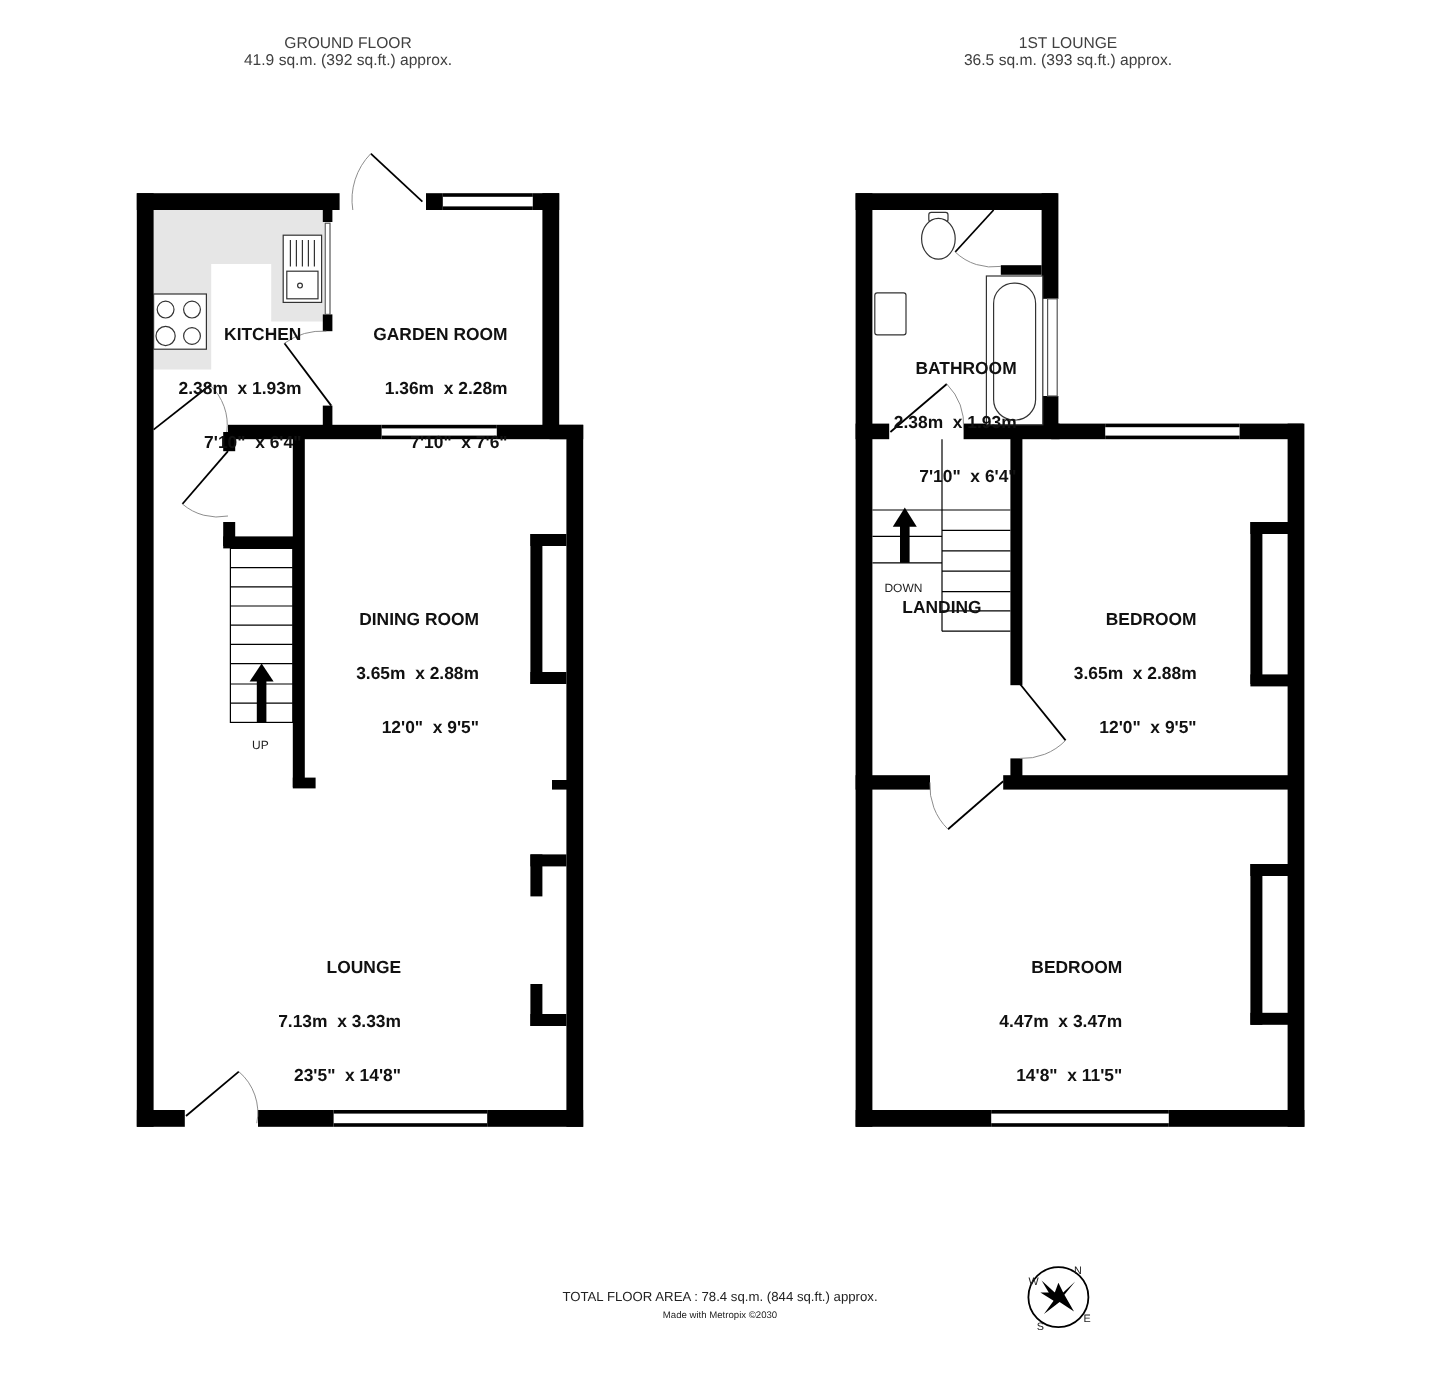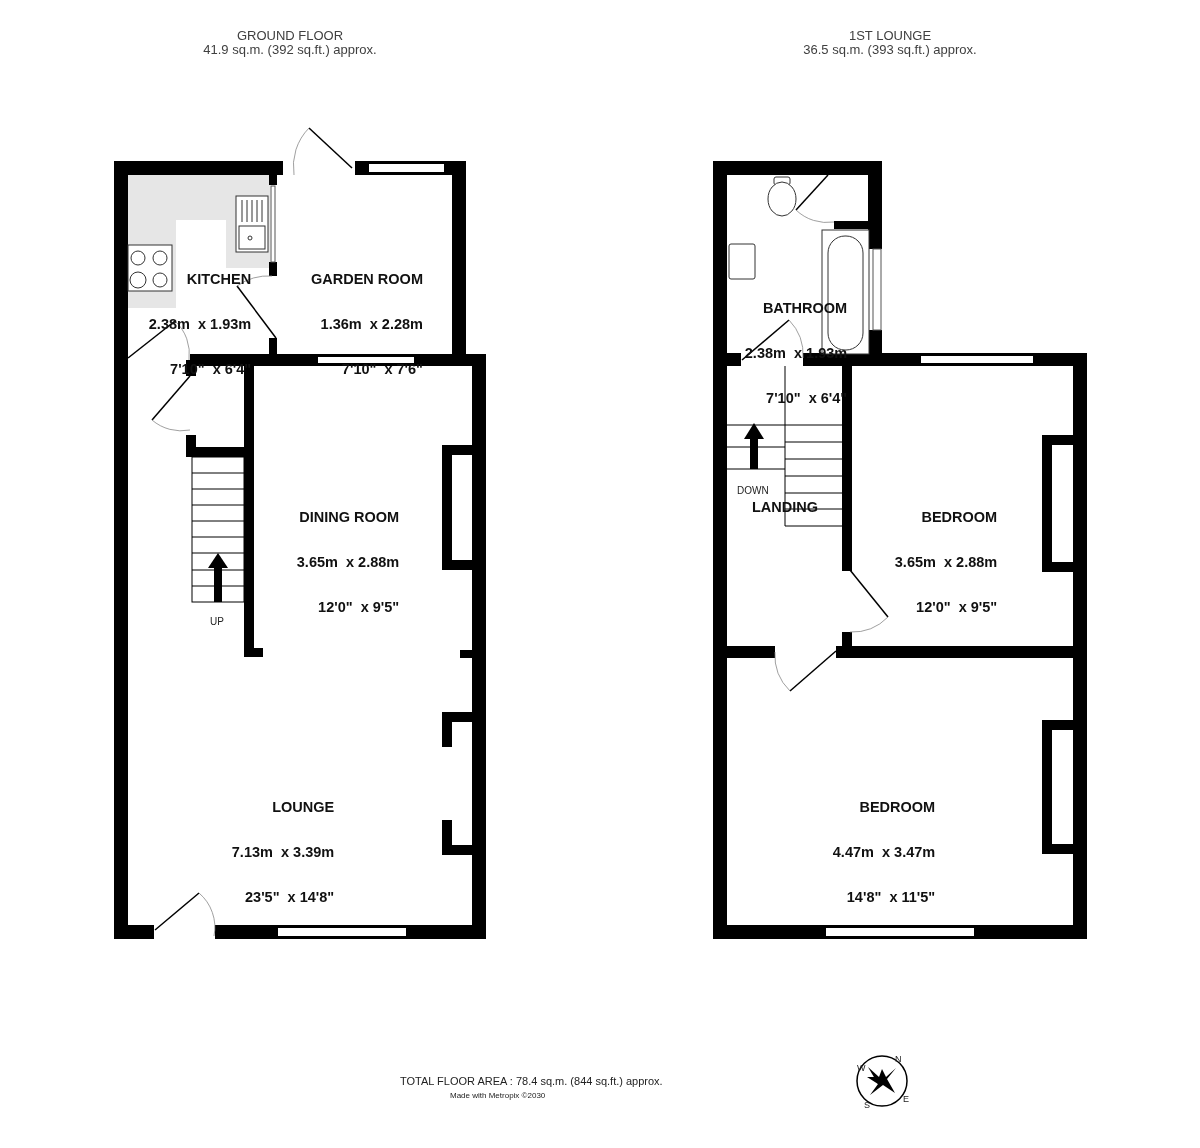--- a/index.html
+++ b/index.html
@@ -1,21 +1,21 @@
 <!DOCTYPE html>
 <html><head>
   <meta charset="utf-8">
   <style>
     html, body { margin:0; padding:0; background:#ffffff; }
     body { width:1200px; height:1148px; position:relative; overflow:hidden; font-family:"Liberation Sans", sans-serif; color:#222; }
     .hdr { position:absolute; text-align:center; font-size:13px; line-height:14px; color:#404040; }
     .hdr .t { display:block; }
     .lbl { position:absolute; text-align:right; font-weight:bold; font-size:14.5px; line-height:15px; color:#111; white-space:pre; transform:translateX(-50%); }
     .small { position:absolute; font-size:10px; color:#222; }
-    .footer { position:absolute; text-align:left; color:#222; }
+    .footer { position:absolute; text-align:center; color:#222; }
     svg { position:absolute; left:0; top:0; }
   </style>
 </head>
 <body>
 
 <div class="hdr" style="left:160px; top:29px; width:260px;">
   <span class="t">GROUND FLOOR</span>
   <span class="t">41.9 sq.m. (392 sq.ft.) approx.</span>
 </div>
 <div class="hdr" style="left:760px; top:29px; width:260px;">
@@ -222,21 +222,21 @@
   <div>1.36m  x 2.28m</div>
   <div>7'10"  x 7'6"</div>
 </div>
 <div class="lbl" style="left:348px; top:480px;">
   <div>DINING ROOM</div>
   <div>3.65m  x 2.88m</div>
   <div>12'0"  x 9'5"</div>
 </div>
 <div class="lbl" style="left:283px; top:770px;">
   <div>LOUNGE</div>
-  <div>7.13m  x 3.39m</div>
+  <div>7.13m  x 3.33m</div>
   <div>23'5"  x 14'8"</div>
 </div>
 <div class="small" style="left:210px; top:616px;">UP</div>
 
 <div class="lbl" style="left:796px; top:271px;">
   <div>BATHROOM</div>
   <div>2.38m  x 1.93m</div>
   <div>7'10"  x 6'4"</div>
 </div>
 <div class="lbl" style="left:785px; top:500px;">LANDING</div>

